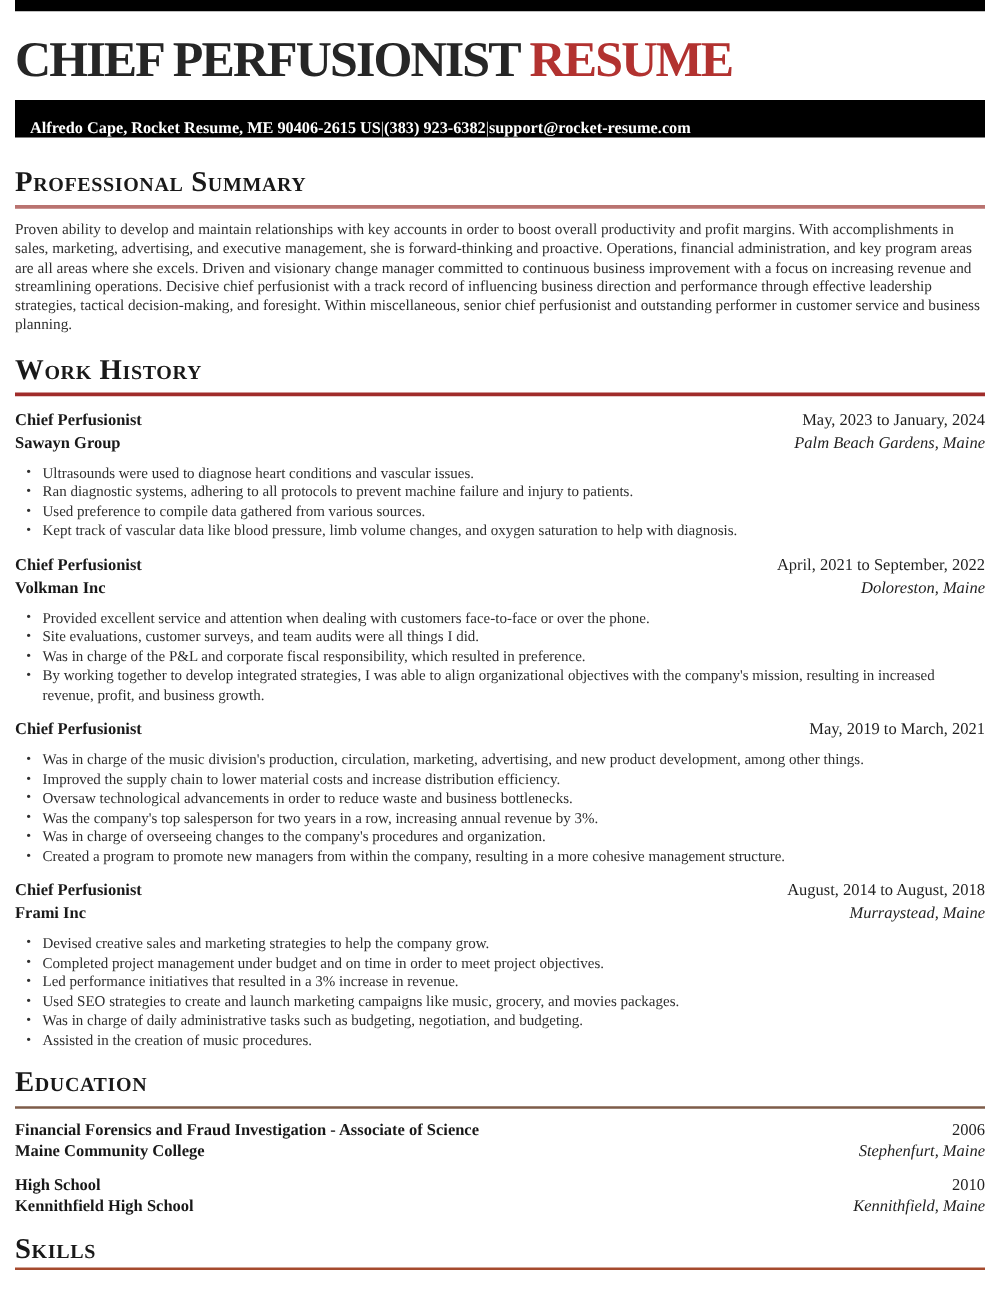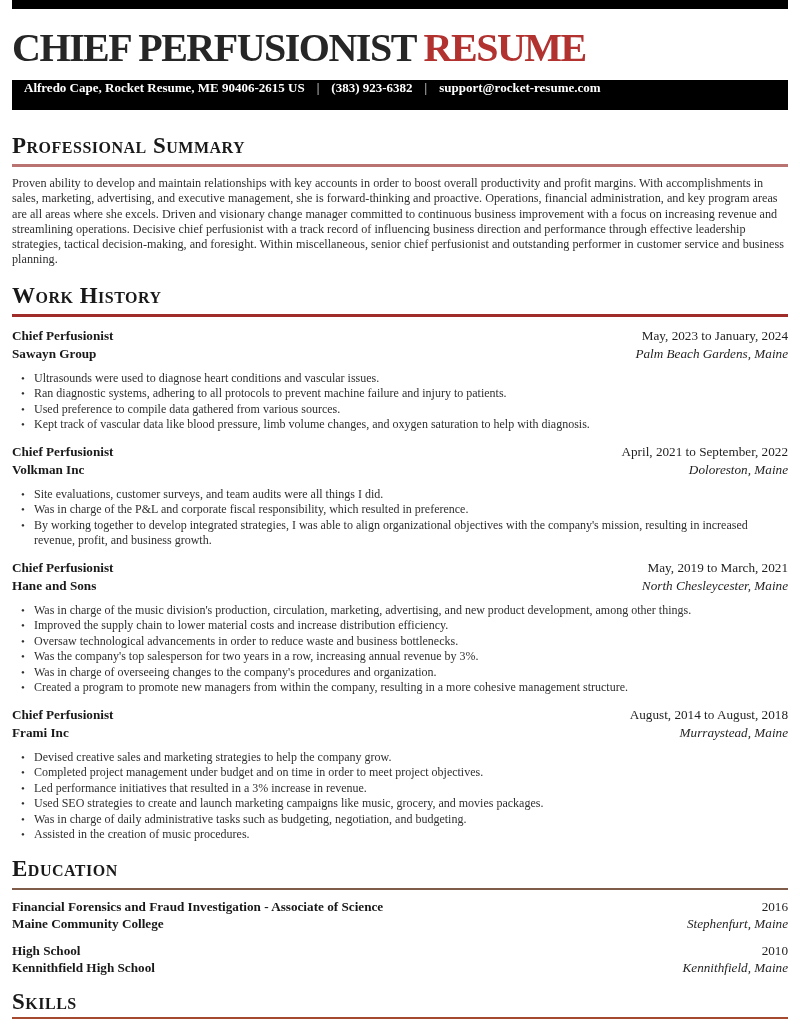--- a/index.html
+++ b/index.html
@@ -14,21 +14,21 @@
 
   .title {
     margin: 16px 0 0; white-space: nowrap;
     font-size: 40px; line-height: 46px; font-weight: 700;
     letter-spacing: -1.5px; color: #262626;
   }
   .title .accent { color: #b23230; }
 
   .contact-bar {
     margin-top: 9px; height: 30px; background: #000000; color: #ffffff;
-    display: flex; align-items: flex-start; gap: 12px; padding: 0 12px;
+    display: flex; align-items: flex-end; padding: 0 12px;
     font-size: 13px; font-weight: 700; box-sizing: border-box;
   }
   .contact-bar .sep { font-weight: 400; color: #e8e8e8; }
 
   h2 {
     margin: 0; font-size: 23px; line-height: 27px; font-weight: 700;
     font-variant: small-caps; letter-spacing: 0.5px; color: #191919;
   }
   .sec-summary h2 { margin-top: 22px; }
   .sec-work h2    { margin-top: 14px; }
@@ -115,34 +115,31 @@
     <div class="job">
       <div class="row">
         <span class="lhs">Chief Perfusionist</span>
         <span class="rhs">April, 2021 to September, 2022</span>
       </div>
       <div class="row">
         <span class="lhs">Volkman Inc</span>
         <span class="rhs italic">Doloreston, Maine</span>
       </div>
       <ul class="bullets">
+        <li>Provided excellent service and attention when dealing with customers face-to-face or over the phone.</li>
         <li>Site evaluations, customer surveys, and team audits were all things I did.</li>
         <li>Was in charge of the P&amp;L and corporate fiscal responsibility, which resulted in preference.</li>
         <li>By working together to develop integrated strategies, I was able to align organizational objectives with the company's mission, resulting in increased revenue, profit, and business growth.</li>
       </ul>
     </div>
 
     <div class="job">
       <div class="row">
         <span class="lhs">Chief Perfusionist</span>
         <span class="rhs">May, 2019 to March, 2021</span>
-      </div>
-      <div class="row">
-        <span class="lhs">Hane and Sons</span>
-        <span class="rhs italic">North Chesleycester, Maine</span>
       </div>
       <ul class="bullets">
         <li>Was in charge of the music division's production, circulation, marketing, advertising, and new product development, among other things.</li>
         <li>Improved the supply chain to lower material costs and increase distribution efficiency.</li>
         <li>Oversaw technological advancements in order to reduce waste and business bottlenecks.</li>
         <li>Was the company's top salesperson for two years in a row, increasing annual revenue by 3%.</li>
         <li>Was in charge of overseeing changes to the company's procedures and organization.</li>
         <li>Created a program to promote new managers from within the company, resulting in a more cohesive management structure.</li>
       </ul>
     </div>
@@ -167,21 +164,21 @@
     </div>
   </section>
 
   <section class="sec-edu">
     <h2>Education</h2>
     <hr class="rule rule-edu">
 
     <div class="edu-entry">
       <div class="row">
         <span class="lhs">Financial Forensics and Fraud Investigation - Associate of Science</span>
-        <span class="rhs">2016</span>
+        <span class="rhs">2006</span>
       </div>
       <div class="row">
         <span class="lhs">Maine Community College</span>
         <span class="rhs italic">Stephenfurt, Maine</span>
       </div>
     </div>
 
     <div class="edu-entry">
       <div class="row">
         <span class="lhs">High School</span>

